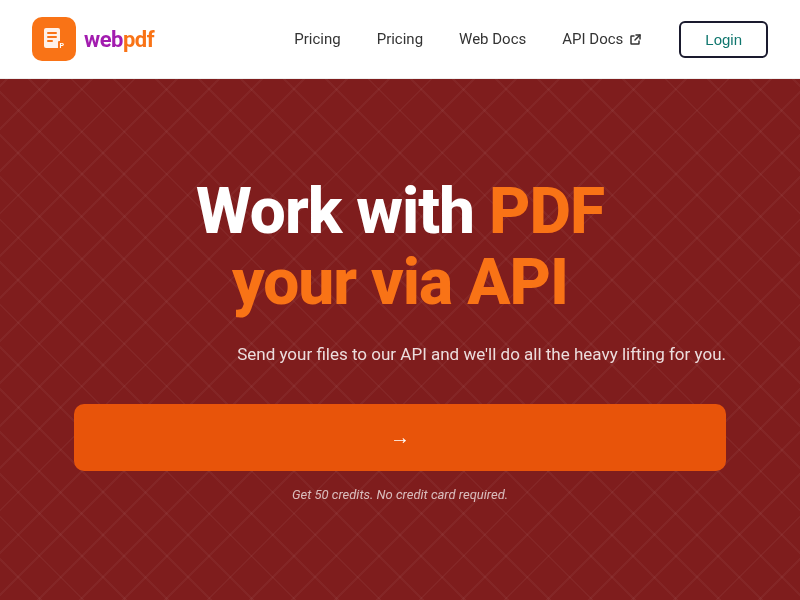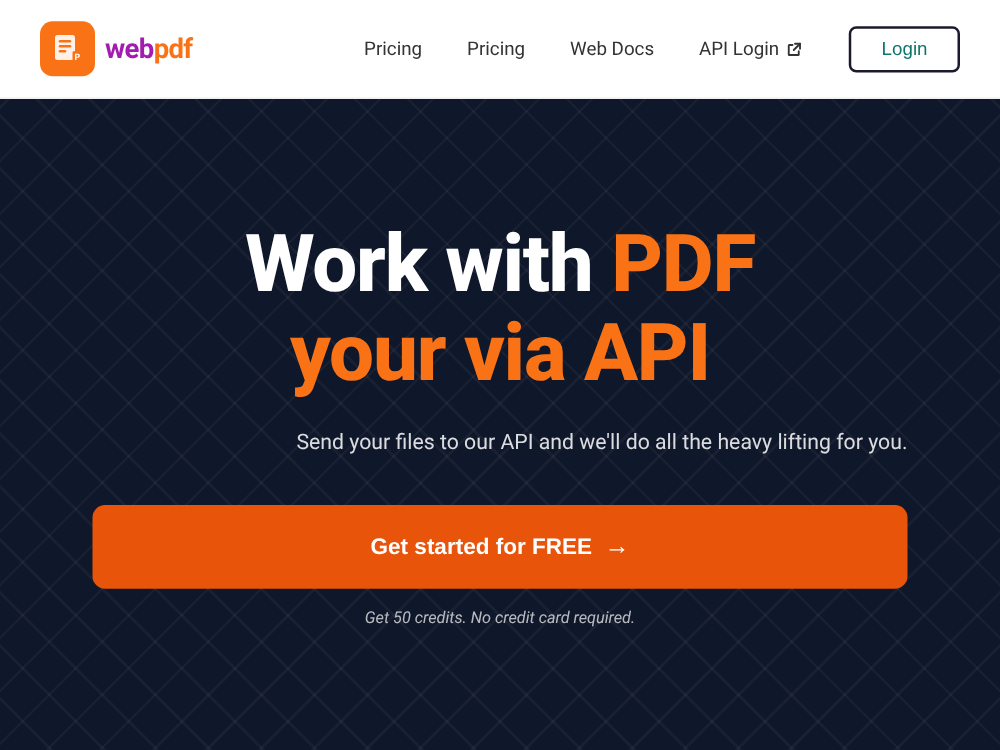--- a/index.html
+++ b/index.html
@@ -87,21 +87,21 @@
       color: #0f766e;
       font-size: 15px;
       font-weight: 500;
       padding: 8px 24px;
       border-radius: 6px;
       cursor: pointer;
     }
 
     
     .hero {
-      background: #0f172a;
+      background: #7f1d1d;
       height: 521px;
       display: flex;
       flex-direction: column;
       align-items: center;
       justify-content: center;
       position: relative;
       overflow: hidden;
     }
 
     
@@ -208,39 +208,38 @@
     <a class="nav-link" href="#">
       <span>Pricing</span>
     </a>
     <a class="nav-link" href="#">
       <span>Pricing</span>
     </a>
     <a class="nav-link" href="#">
       <span>Web Docs</span>
     </a>
     <a class="nav-link" href="#">
-      <span>API Login</span>
+      <span>API Docs</span>
       <span class="external-icon">
         <svg width="13" height="13" viewBox="0 0 13 13" fill="none">
           <path d="M7 2H11V6" stroke="#333" stroke-width="1.5" stroke-linecap="round" stroke-linejoin="round"></path>
           <path d="M11 2L6 7" stroke="#333" stroke-width="1.5" stroke-linecap="round"></path>
           <path d="M5 3H2.5C2 3 2 3.5 2 3.5V10.5C2 10.5 2 11 2.5 11H9.5C10 11 10 10.5 10 10.5V8" stroke="#333" stroke-width="1.5" stroke-linecap="round"></path>
         </svg>
       </span>
     </a>
     <button class="login-btn">Login</button>
   </div>
 </nav>
 
 <section class="hero">
   <div class="hero-content">
     <h1 class="hero-title">
       <span>Work with </span><span class="orange">PDF</span><br>
       <span class="orange">your via API</span>
     </h1>
     <p class="hero-subtitle">Send your files to our API and we'll do all the heavy lifting for you.</p>
     <button class="cta-button">
-      <span>Get started for FREE</span>
       <span class="cta-arrow">→</span>
     </button>
     <p class="cta-note">Get 50 credits. No credit card required.</p>
   </div>
 </section>
 
 </body></html>

